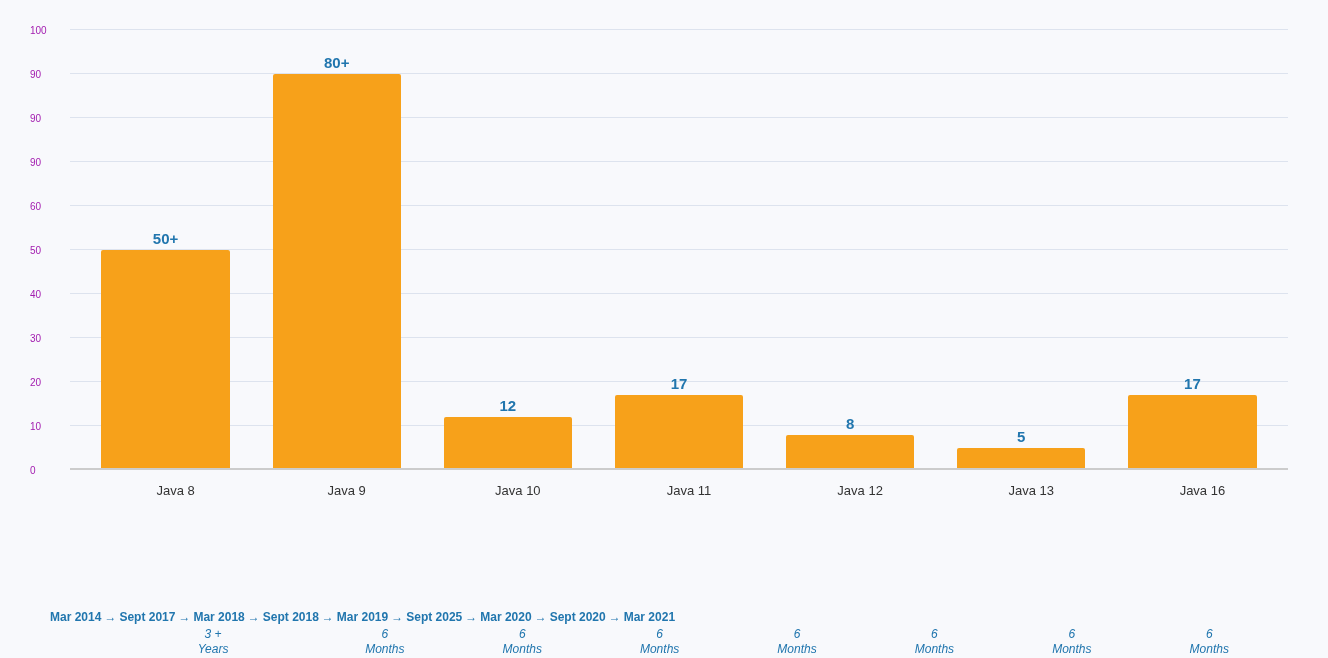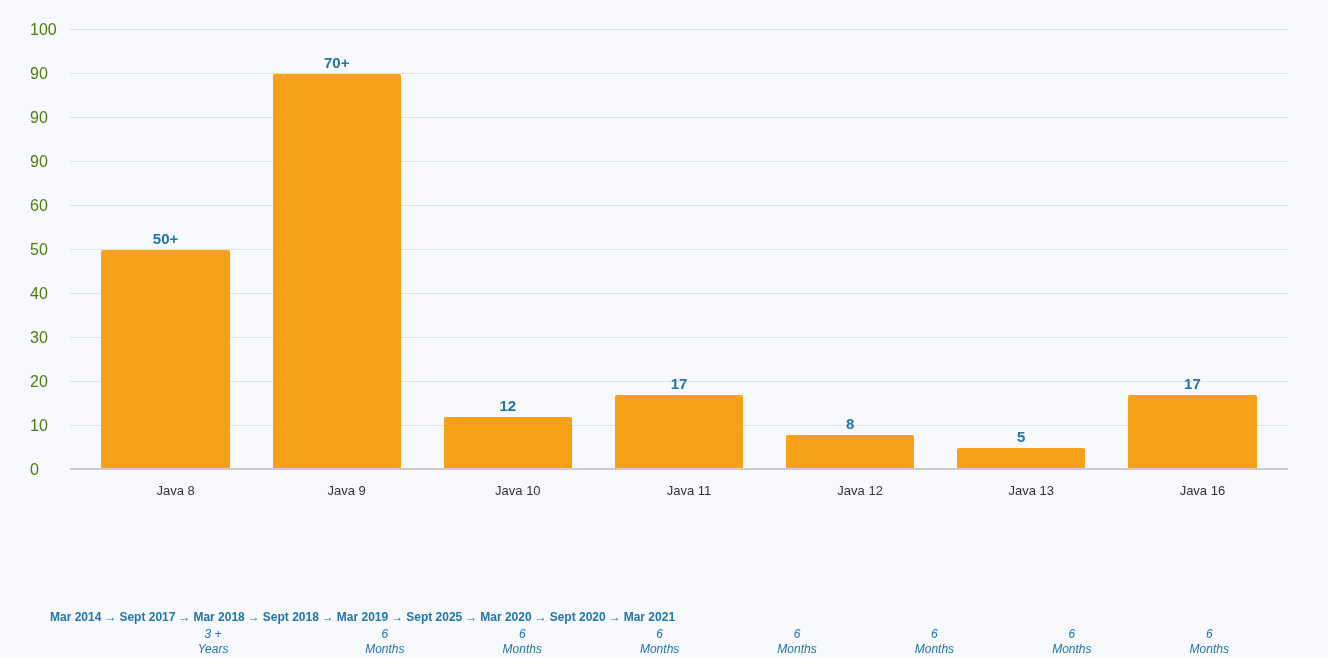--- a/index.html
+++ b/index.html
@@ -35,22 +35,22 @@
       top: 0; left: 0; right: 0; bottom: 0;
     }
     .grid-line {
       position: absolute;
       left: 0; right: 0;
       border-top: 1px solid #dde3ee;
     }
     .y-label {
       position: absolute;
       left: -40px;
-      color: #4d7c0f;
-      font-size: 16px;
+      color: #a21caf;
+      font-size: 10px;
       transform: translateY(-50%);
     }
     
     .bars-wrapper {
       position: absolute;
       bottom: 0;
       left: 0;
       right: 0;
       top: 0;
       display: flex;
@@ -165,21 +165,21 @@
       </div>
     </div>
 
     <div class="bars-wrapper" id="bars-wrapper">
     <div class="bar-group">
           <div class="bar-value">50+</div>
           <div class="bar" style="height: 220px;"></div>
           <div class="bar-label">Java 8</div>
         </div>
         <div class="bar-group">
-          <div class="bar-value">70+</div>
+          <div class="bar-value">80+</div>
           <div class="bar" style="height: 396px;"></div>
           <div class="bar-label">Java 9</div>
         </div>
         <div class="bar-group">
           <div class="bar-value">12</div>
           <div class="bar" style="height: 52.8px;"></div>
           <div class="bar-label">Java 10</div>
         </div>
         <div class="bar-group">
           <div class="bar-value">17</div>

